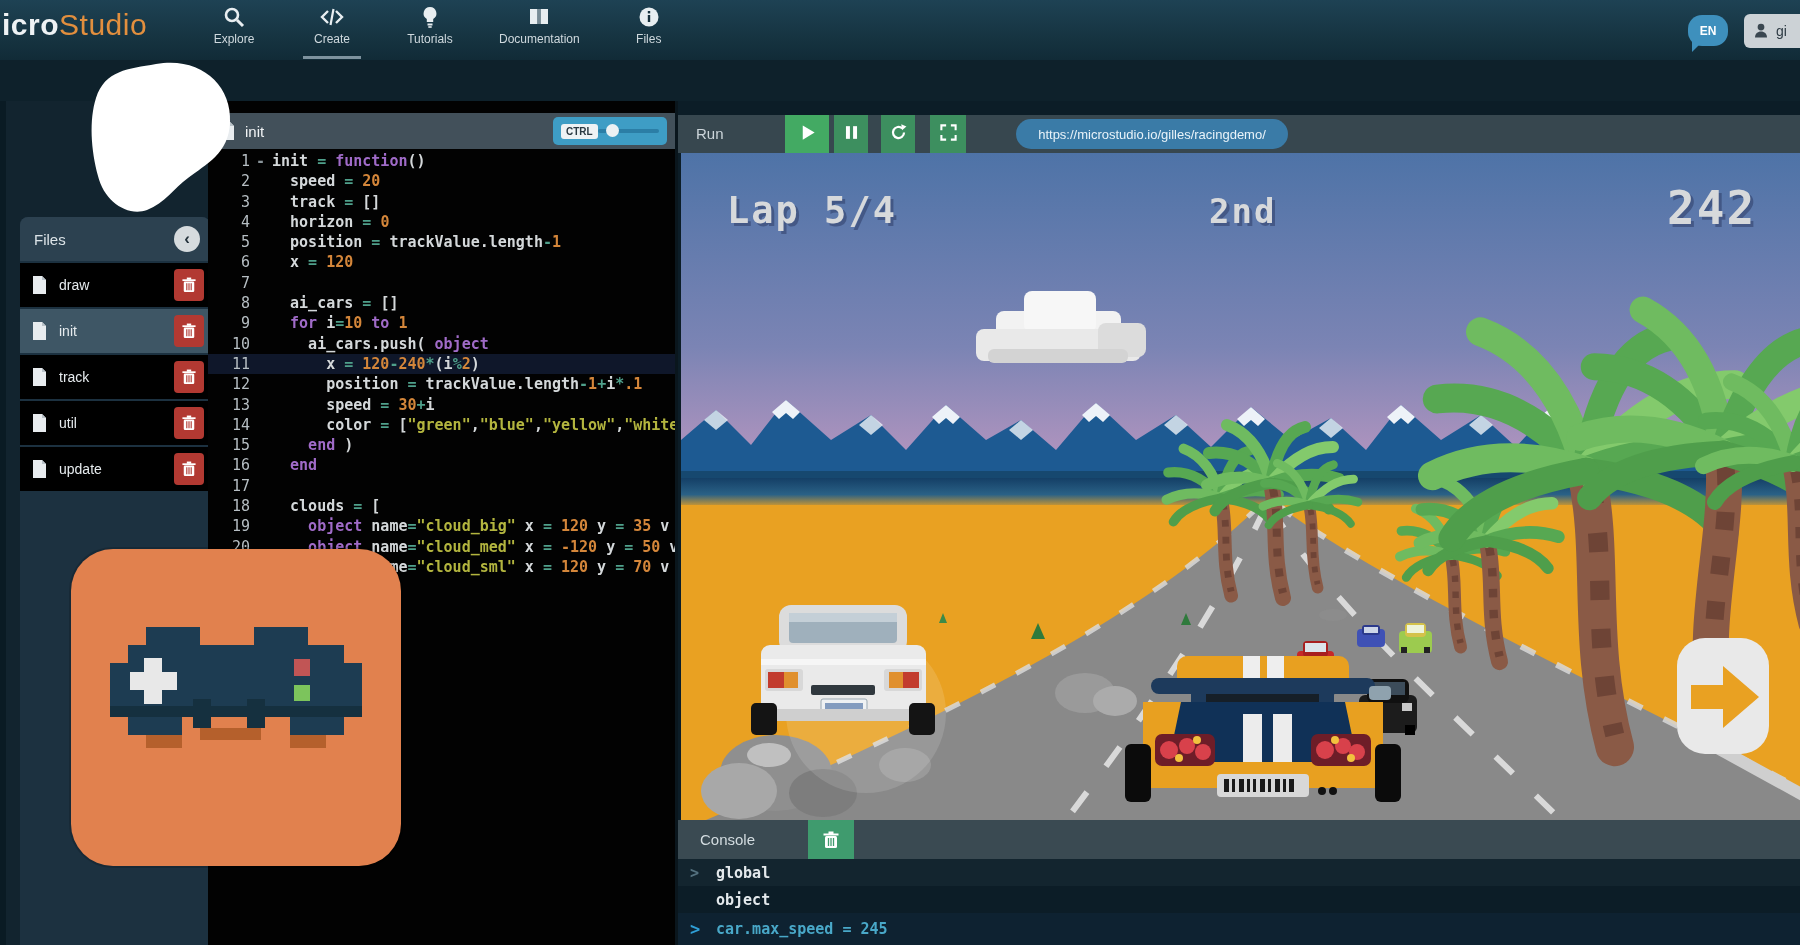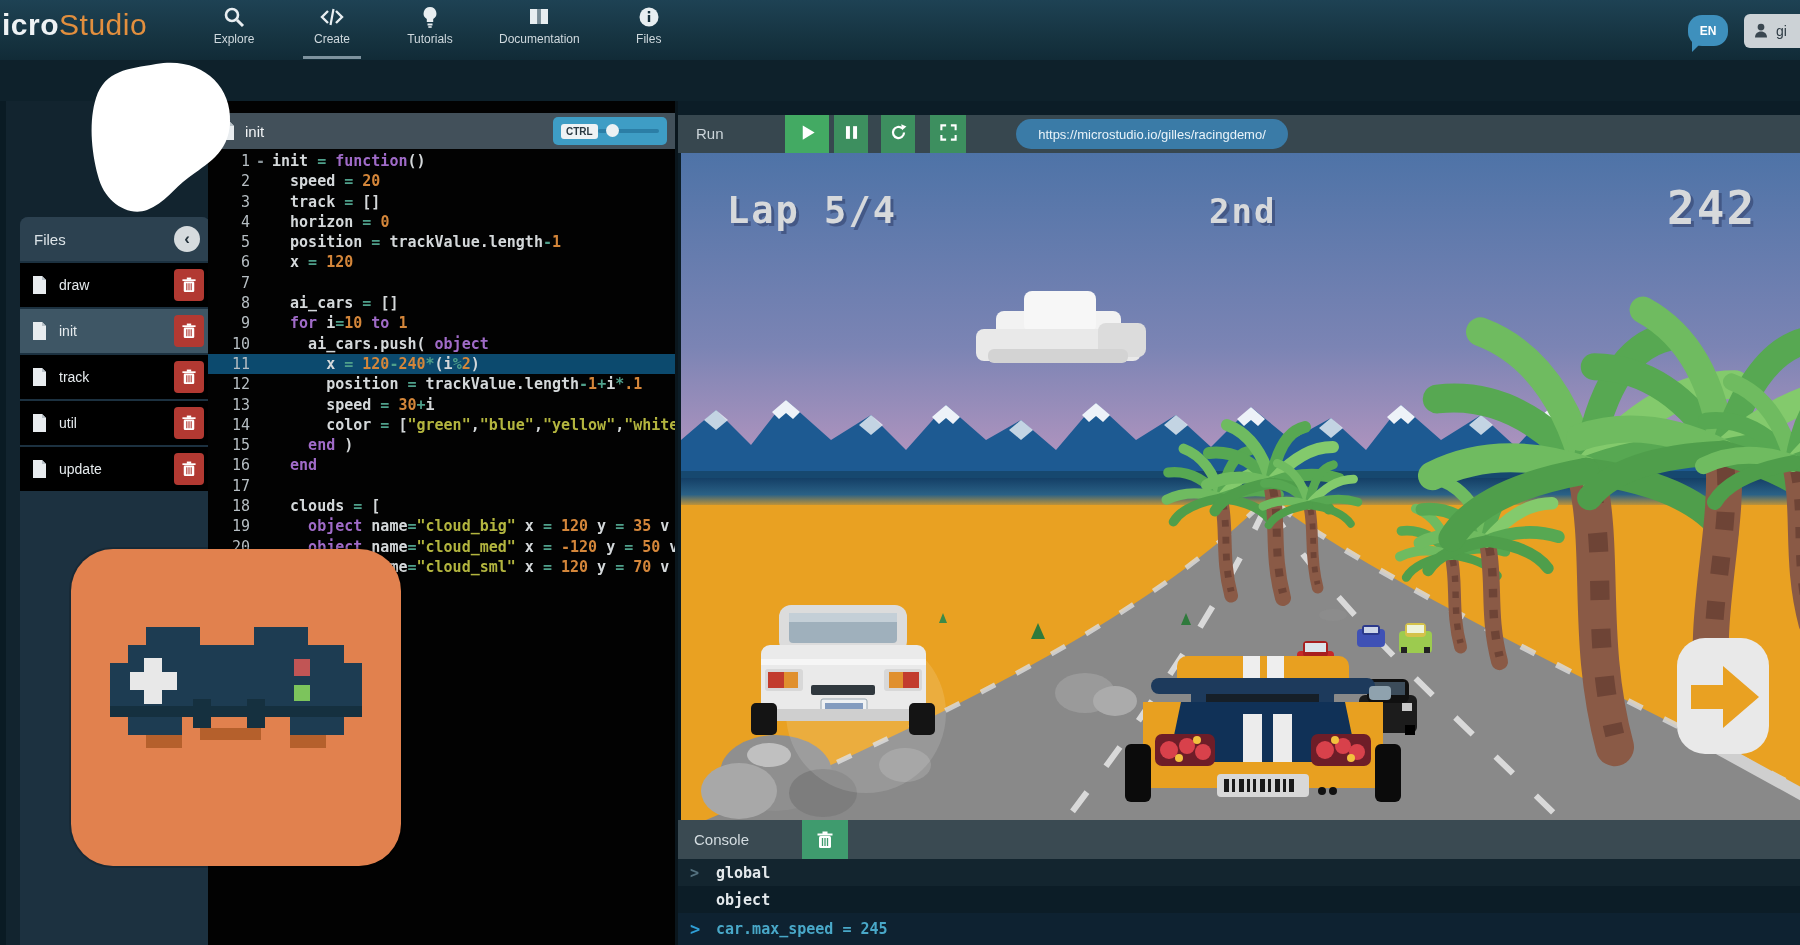--- a/index.html
+++ b/index.html
@@ -56,21 +56,21 @@
   #editor-filename{color:#f0f3f5;font-size:15px;flex:1;}
   #ctrl-toggle{width:98px;height:28px;background:#3e9dc5;border-radius:5px;display:flex;align-items:center;
     gap:0;padding:0 8px;cursor:pointer;}
   #ctrl-toggle .ctrl-badge{background:#eef2f4;color:#2a3942;font-size:10px;font-weight:bold;
     border-radius:3px;padding:2px 5px;}
   #ctrl-toggle .tg-track{flex:1;height:4px;background:#2b7ea6;border-radius:2px;position:relative;}
   #ctrl-toggle .tg-knob{position:absolute;left:8px;top:-5px;width:13px;height:13px;border-radius:50%;background:#ecf1f3;}
   #code{position:absolute;left:0;top:50px;width:100%;height:780px;overflow:hidden;
     font-family:"DejaVu Sans Mono",monospace;font-size:15px;font-weight:bold;line-height:20.3px;white-space:pre;}
   .code-line{display:flex;}
-  .code-line.current{background:#0c4a6e;}
+  .code-line.current{background:#0f172a;}
   .ln{width:42px;text-align:right;padding-right:6px;color:#b6bec3;flex:none;font-weight:normal;}
   .fold{color:#8a959b;width:10px;flex:none;}
   .lt{padding-left:6px;}
   .seg-d{color:#d4d8da;} .seg-k{color:#a06bc8;} .seg-n{color:#d4863a;}
   .seg-o{color:#4fa08b;} .seg-s{color:#b3b53f;}
 
   
   #run-panel{left:675px;top:101px;width:1125px;height:844px;background:#0c1d27;border-left:3px solid #0a161d;}
   #run-bar{position:absolute;left:0;top:14px;width:100%;height:38px;background:#37474f;}
   #run-label{position:absolute;left:18px;top:10px;color:#ccd5da;font-size:15px;}
@@ -84,21 +84,21 @@
   #scene{position:absolute;left:0;top:0;}
   .hud{position:absolute;color:#d7d9db;font-family:"DejaVu Sans Mono",monospace;font-weight:bold;
     text-shadow:3px 3px 0 rgba(38,48,88,.45);letter-spacing:2px;}
   #hud-lap{left:46px;top:36px;font-size:37px;}
   #hud-pos{left:528px;top:38px;font-size:34px;}
   #hud-speed{left:986px;top:28px;font-size:46px;}
 
   
   #console-header{position:absolute;left:0;top:719px;width:100%;height:39px;background:#3a4a52;
     display:flex;align-items:center;}
-  #console-title{color:#d3dce0;font-size:15px;margin-left:16px;width:108px;}
+  #console-title{color:#d3dce0;font-size:15px;margin-left:22px;width:108px;}
   #console-trash{width:46px;height:39px;background:#3f9b6e;border:none;display:flex;align-items:center;
     justify-content:center;cursor:pointer;}
   #console-trash svg{width:16px;height:18px;}
   #console-body{position:absolute;left:0;top:758px;width:100%;height:86px;background:#0c1d27;
     font-family:"DejaVu Sans Mono",monospace;font-size:15px;font-weight:bold;}
   .console-line{height:27px;display:flex;align-items:center;padding-left:12px;}
   .console-line.row-alt{background:#13252f;}
   .console-line.input{height:32px;background:#0e2231;}
   .c-prompt{width:26px;color:#54717f;}
   .console-line.input .c-prompt{color:#2f9fd6;font-size:17px;}

